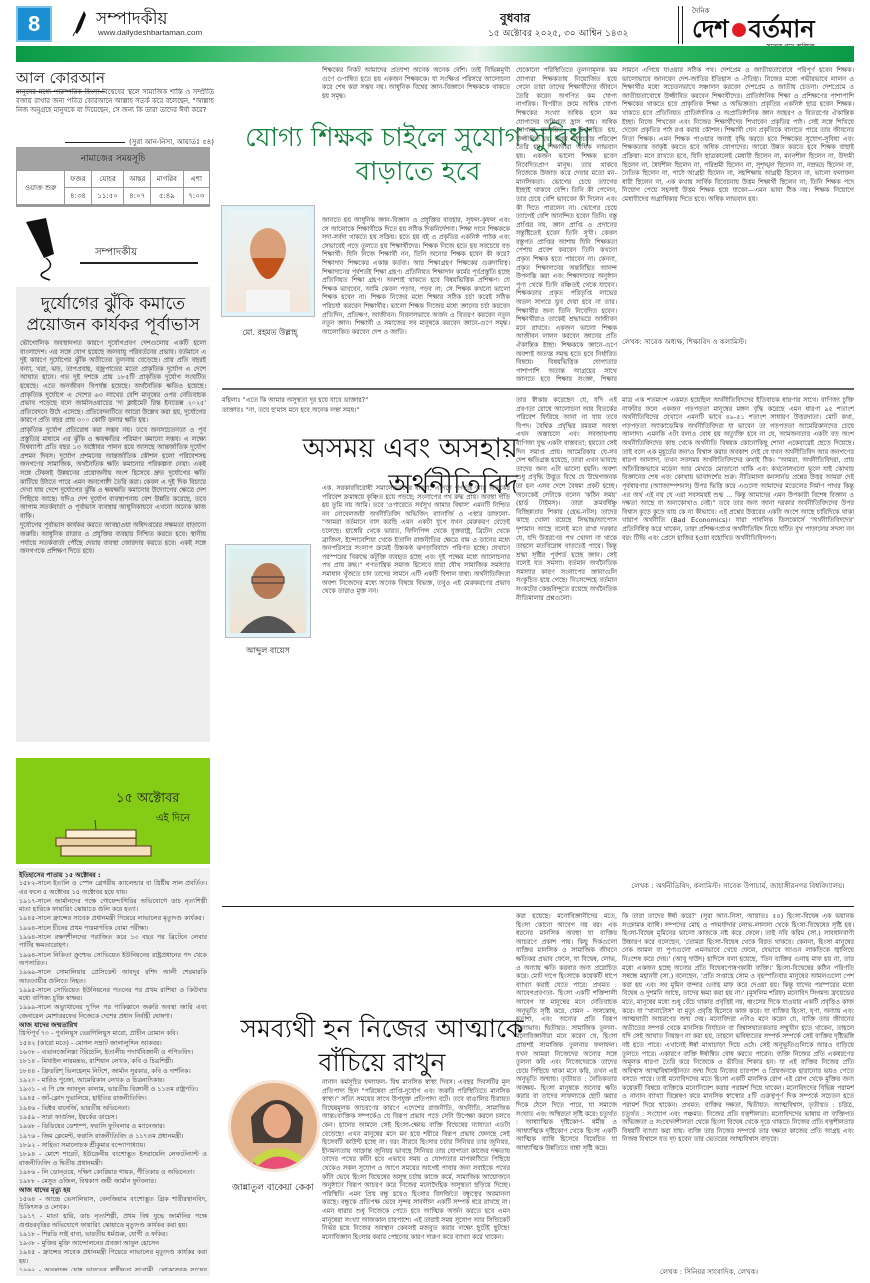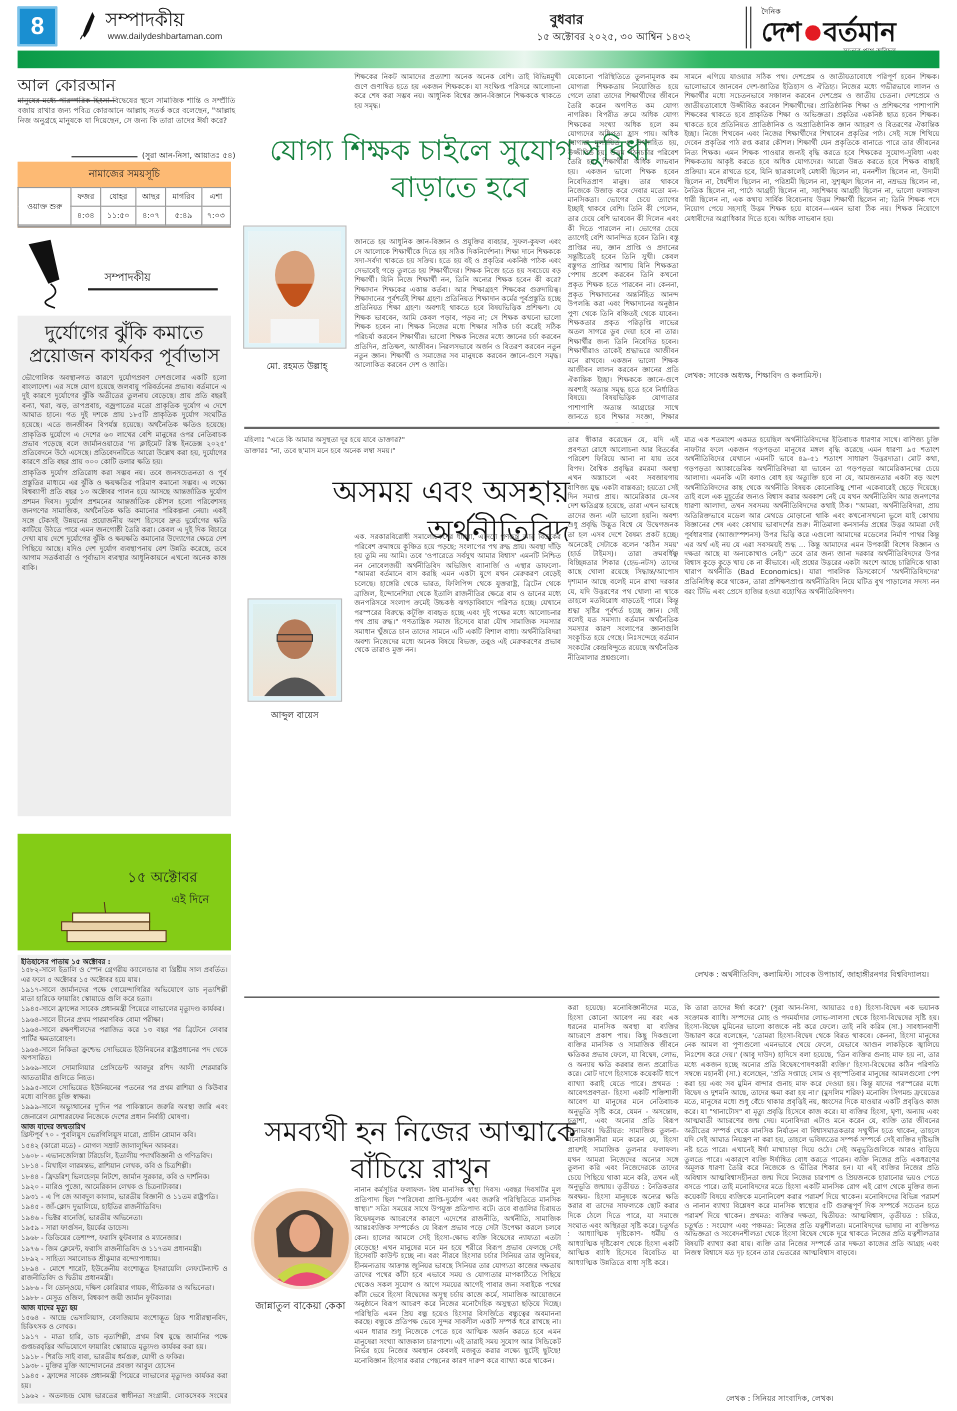--- a/index.html
+++ b/index.html
@@ -17,21 +17,21 @@
 .mast .big{font:bold 24px "DejaVu Sans",sans-serif;color:#111;line-height:1}
 .mast .dot{display:inline-block;width:14px;height:14px;border-radius:50%;background:#e31b23;vertical-align:middle;margin:0 3px}
 .mast .tag{font-size:6px;text-align:right}
 .greenbar{position:absolute;left:16px;top:46px;width:838px;height:16px;background:linear-gradient(90deg,#0a9a47 0%,#2bb560 20%,#a7e0b9 45%,#e9f6ee 55%,#2bb560 75%,#0a9a47 100%)}
 .col{position:absolute;font-size:6.4px;line-height:8.6px;color:#333;text-align:justify;overflow:hidden}
 .col p{margin-bottom:1px}
 .h-koran{position:absolute;left:16px;top:66px;font-size:15px;border-bottom:1px solid #333}
 .koran-txt{left:16px;top:88px;width:198px;height:50px;font-size:6.8px;line-height:9px}
 .koran-ref{position:absolute;left:16px;top:136px;width:198px;font-size:7px;text-align:right}
 .koran-ref .line{display:inline-block;width:60px;border-top:1px solid #222;vertical-align:middle;margin-right:4px}
-.namaz{position:absolute;left:16px;top:147px;width:194px;height:60px;background:#fdba74;border-bottom:3px solid #999}
+.namaz{position:absolute;left:16px;top:147px;width:194px;height:60px;background:#a3a3a3;border-bottom:3px solid #999}
 .namaz h4{font-size:9px;text-align:center;font-weight:normal;padding:4px 0}
 .namaz table{border-collapse:collapse;background:#fff;width:100%;font-size:7px;text-align:center}
 .namaz td{border:1px solid #999;padding:2px 1px}
 .edit-logo{position:absolute;left:16px;top:214px;width:194px;height:70px}
 .edit-label{position:absolute;left:95px;top:244px;font-size:10px}
 .edit-line{position:absolute;left:80px;top:262px;width:118px;border-top:2px solid #222}
 .edbox{position:absolute;left:16px;top:287px;width:194px;height:455px;background:#eeeeee}
 .edbox h2{font-size:17px;font-weight:normal;text-align:center;line-height:21px;padding-top:6px;color:#111}
 .edbox .col{left:4px;top:52px;width:186px;height:400px}
 .datebanner{position:absolute;left:16px;top:758px;width:194px;height:106px;background:#84cc16}
@@ -103,20 +103,21 @@
     </svg>
 </div>
 <div class="edit-label">সম্পাদকীয়</div>
 <div class="edit-line"></div>
 
 <div class="edbox">
   <h2>দুর্যোগের ঝুঁকি কমাতে প্রয়োজন কার্যকর পূর্বাভাস</h2>
   <div class="col">
     <p>ভৌগোলিক অবস্থানগত কারণে দুর্যোগপ্রবণ দেশগুলোর একটি হলো বাংলাদেশ। এর সঙ্গে যোগ হয়েছে জলবায়ু পরিবর্তনের প্রভাব। বর্তমানে এ দুই কারণে দুর্যোগের ঝুঁকি অতীতের তুলনায় বেড়েছে। প্রায় প্রতি বছরই বন্যা, খরা, ঝড়, তাপপ্রবাহ, বজ্রপাতের মতো প্রাকৃতিক দুর্যোগ এ দেশে আঘাত হানে। গত দুই দশকে প্রায় ১৮৫টি প্রাকৃতিক দুর্যোগ সংঘটিত হয়েছে। এতে জনজীবন বিপর্যস্ত হয়েছে। অর্থনৈতিক ক্ষতিও হয়েছে। প্রাকৃতিক দুর্যোগে এ দেশের ৬৩ লাখের বেশি মানুষের ওপর নেতিবাচক প্রভাব পড়েছে বলে জার্মানওয়াচের 'দ্য ক্লাইমেট রিস্ক ইনডেক্স ২০২৫' প্রতিবেদনে উঠে এসেছে। প্রতিবেদনটিতে আরো উল্লেখ করা হয়, দুর্যোগের কারণে প্রতি বছর প্রায় ৩০০ কোটি ডলার ক্ষতি হয়।</p>
       <p>প্রাকৃতিক দুর্যোগ প্রতিরোধ করা সম্ভব নয়। তবে জনসচেতনতা ও পূর্ব প্রস্তুতির মাধ্যমে এর ঝুঁকি ও ক্ষয়ক্ষতির পরিমাণ কমানো সম্ভব। এ লক্ষ্যে বিশ্বব্যাপী প্রতি বছর ১৩ অক্টোবর পালন হয়ে আসছে আন্তর্জাতিক দুর্যোগ প্রশমন দিবস। দুর্যোগ প্রশমনের আন্তর্জাতিক কৌশল হলো পরিবেশসহ জনগণের সামাজিক, অর্থনৈতিক ক্ষতি কমানোর পরিকল্পনা নেয়া। একই সঙ্গে টেকসই উন্নয়নের প্রয়োজনীয় অংশ হিসেবে দ্রুত দুর্যোগের ক্ষতি কাটিয়ে উঠতে পারে এমন জনগোষ্ঠী তৈরি করা। কেবল এ দুই দিক বিচারে দেখা যায় দেশে দুর্যোগের ঝুঁকি ও ক্ষয়ক্ষতি কমানোর উদ্যোগের ক্ষেত্রে দেশ পিছিয়ে আছে। যদিও দেশ দুর্যোগ ব্যবস্থাপনায় বেশ উন্নতি করেছে, তবে আগাম সতর্কবার্তা ও পূর্বাভাস ব্যবস্থার আধুনিকায়নে এখনো অনেক কাজ বাকি।</p>
+      <p>দুর্যোগের পূর্বাভাস কার্যকর করতে আবহাওয়া অধিদপ্তরের সক্ষমতা বাড়ানো জরুরি। আধুনিক রাডার ও প্রযুক্তির ব্যবহার নিশ্চিত করতে হবে। স্থানীয় পর্যায়ে সতর্কবার্তা পৌঁছে দেয়ার ব্যবস্থা জোরদার করতে হবে। একই সঙ্গে জনগণকে প্রশিক্ষণ দিতে হবে।</p>
   </div>
 </div>
 
 <div class="datebanner">
   <div class="d1">১৫ অক্টোবর</div>
   <div class="d2">এই দিনে</div>
   <svg class="books" viewBox="0 0 120 38">
       <rect x="10" y="18" width="80" height="8" fill="#e9d2a8" stroke="#5a3b1a"></rect>
       <rect x="15" y="26" width="90" height="10" fill="#f3e1bf" stroke="#5a3b1a"></rect>
       <rect x="20" y="10" width="70" height="8" fill="#fbeed2" stroke="#5a3b1a"></rect>

